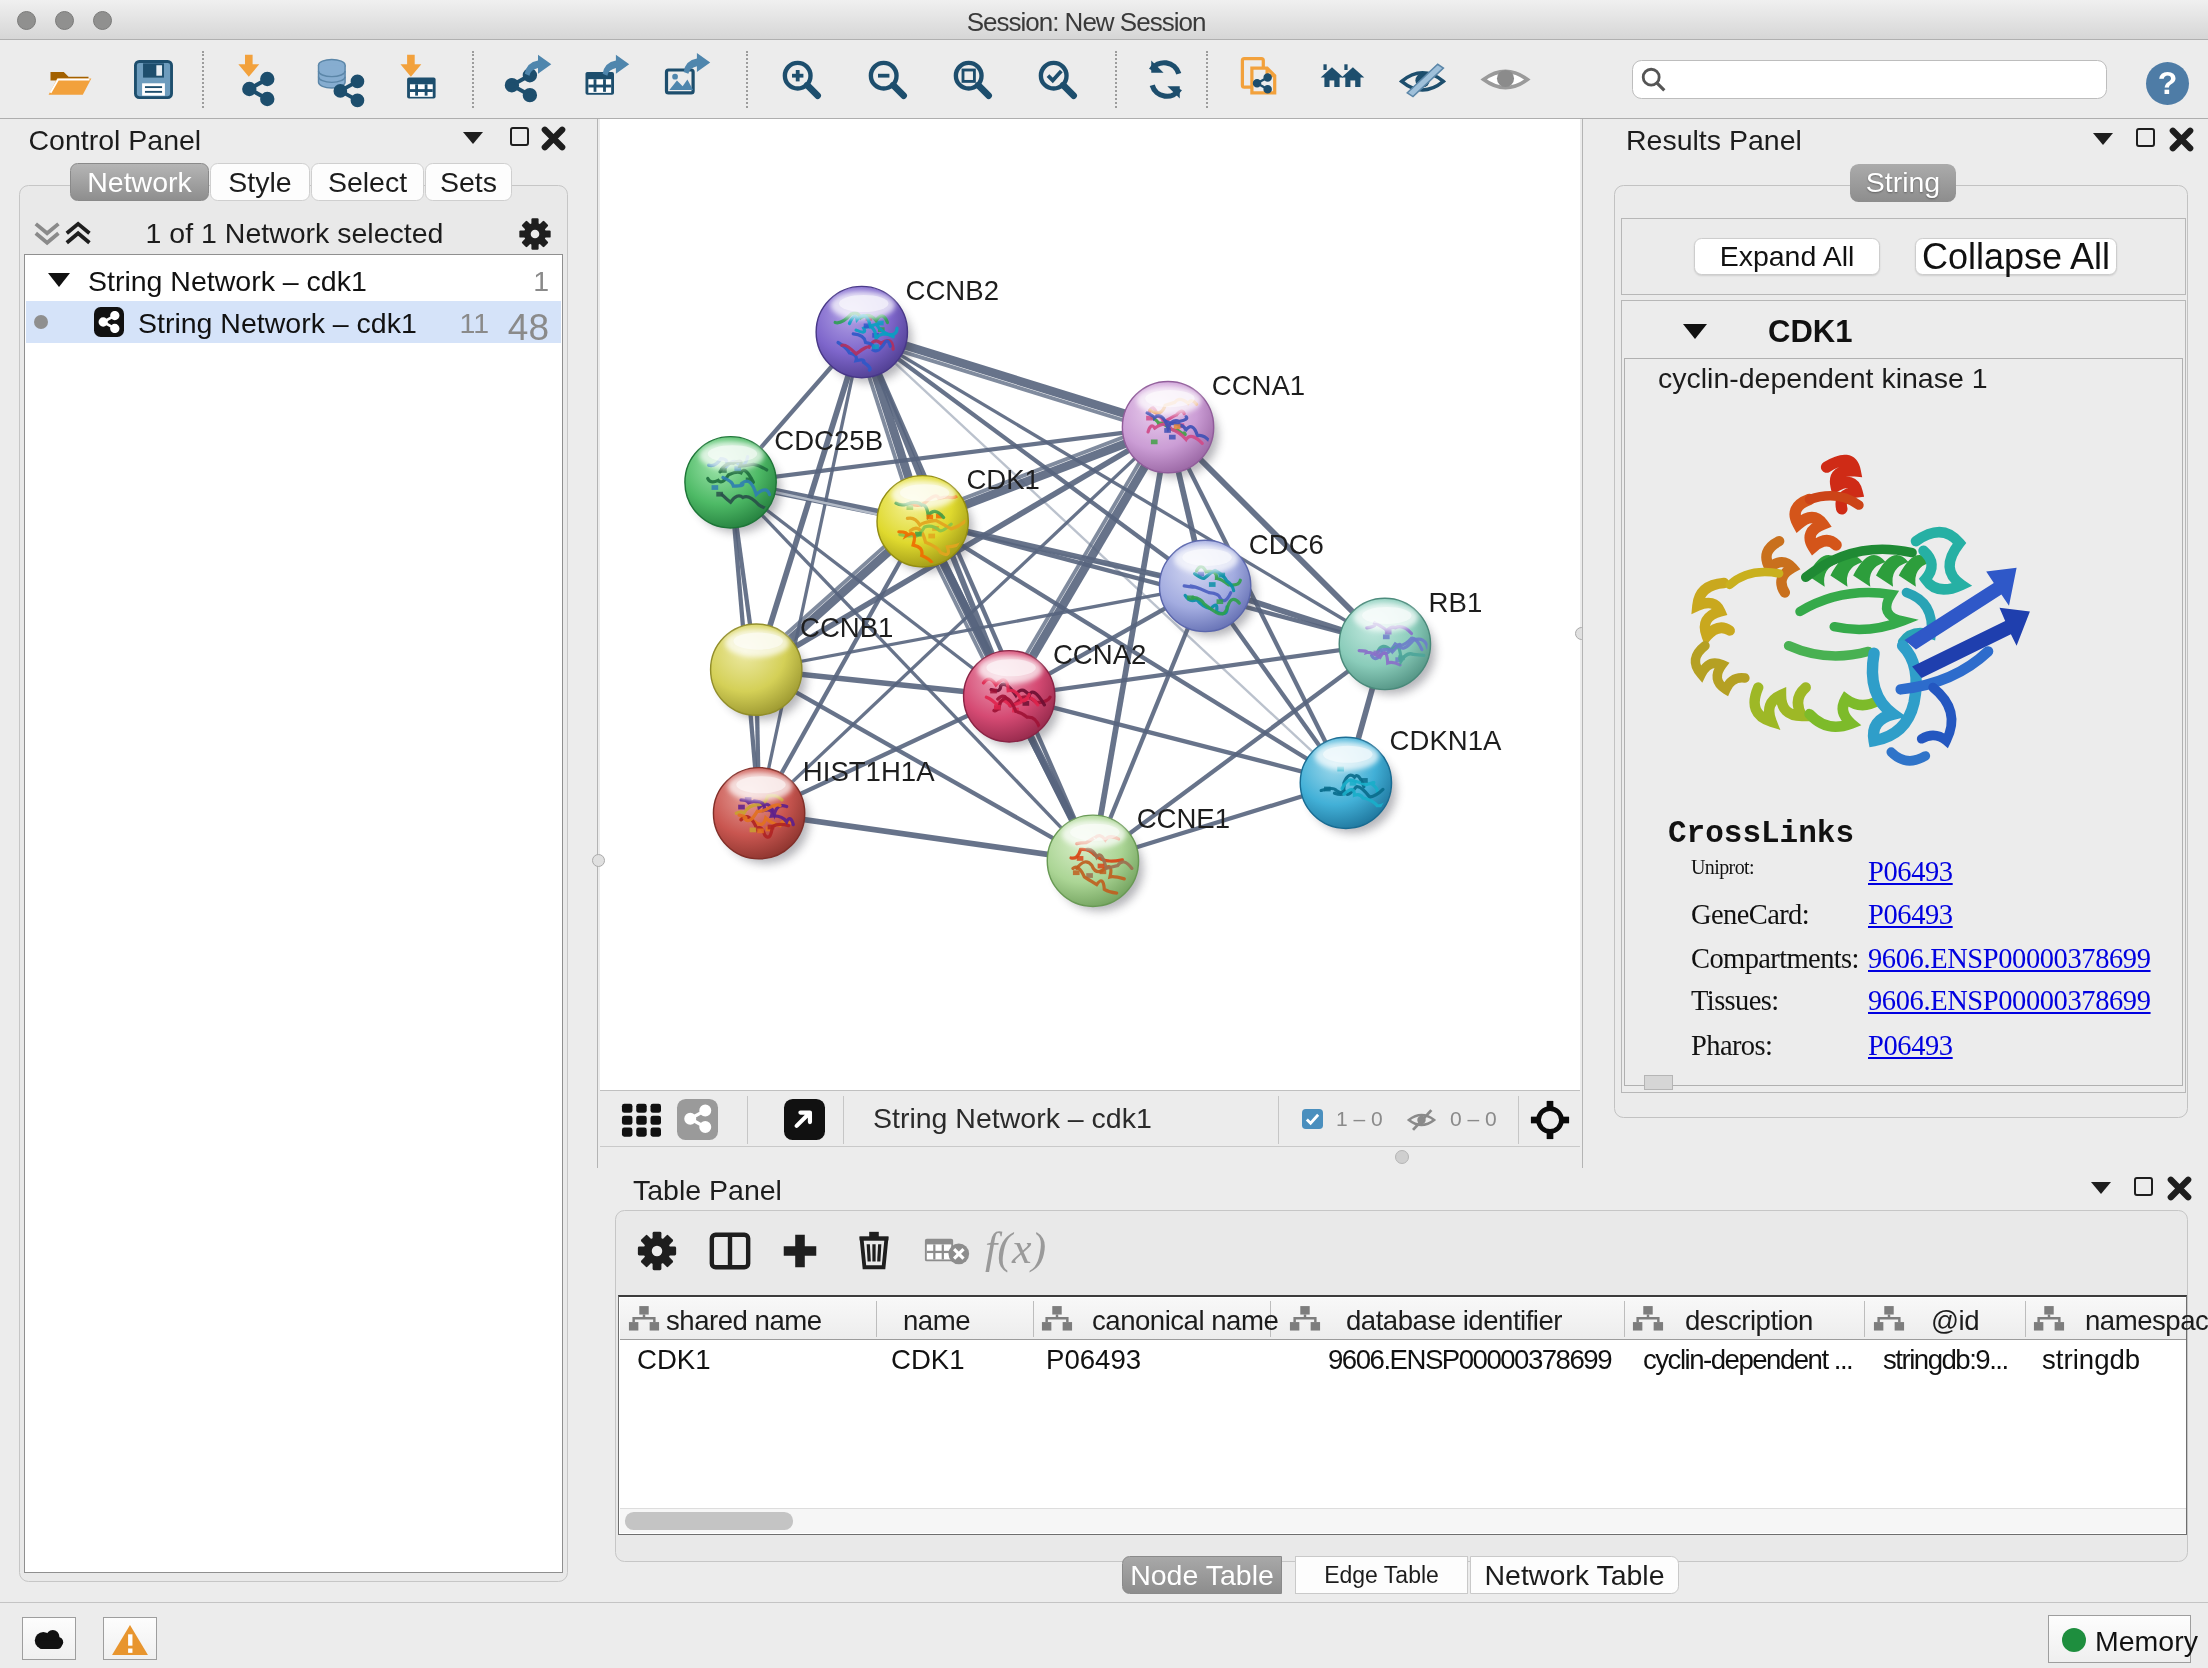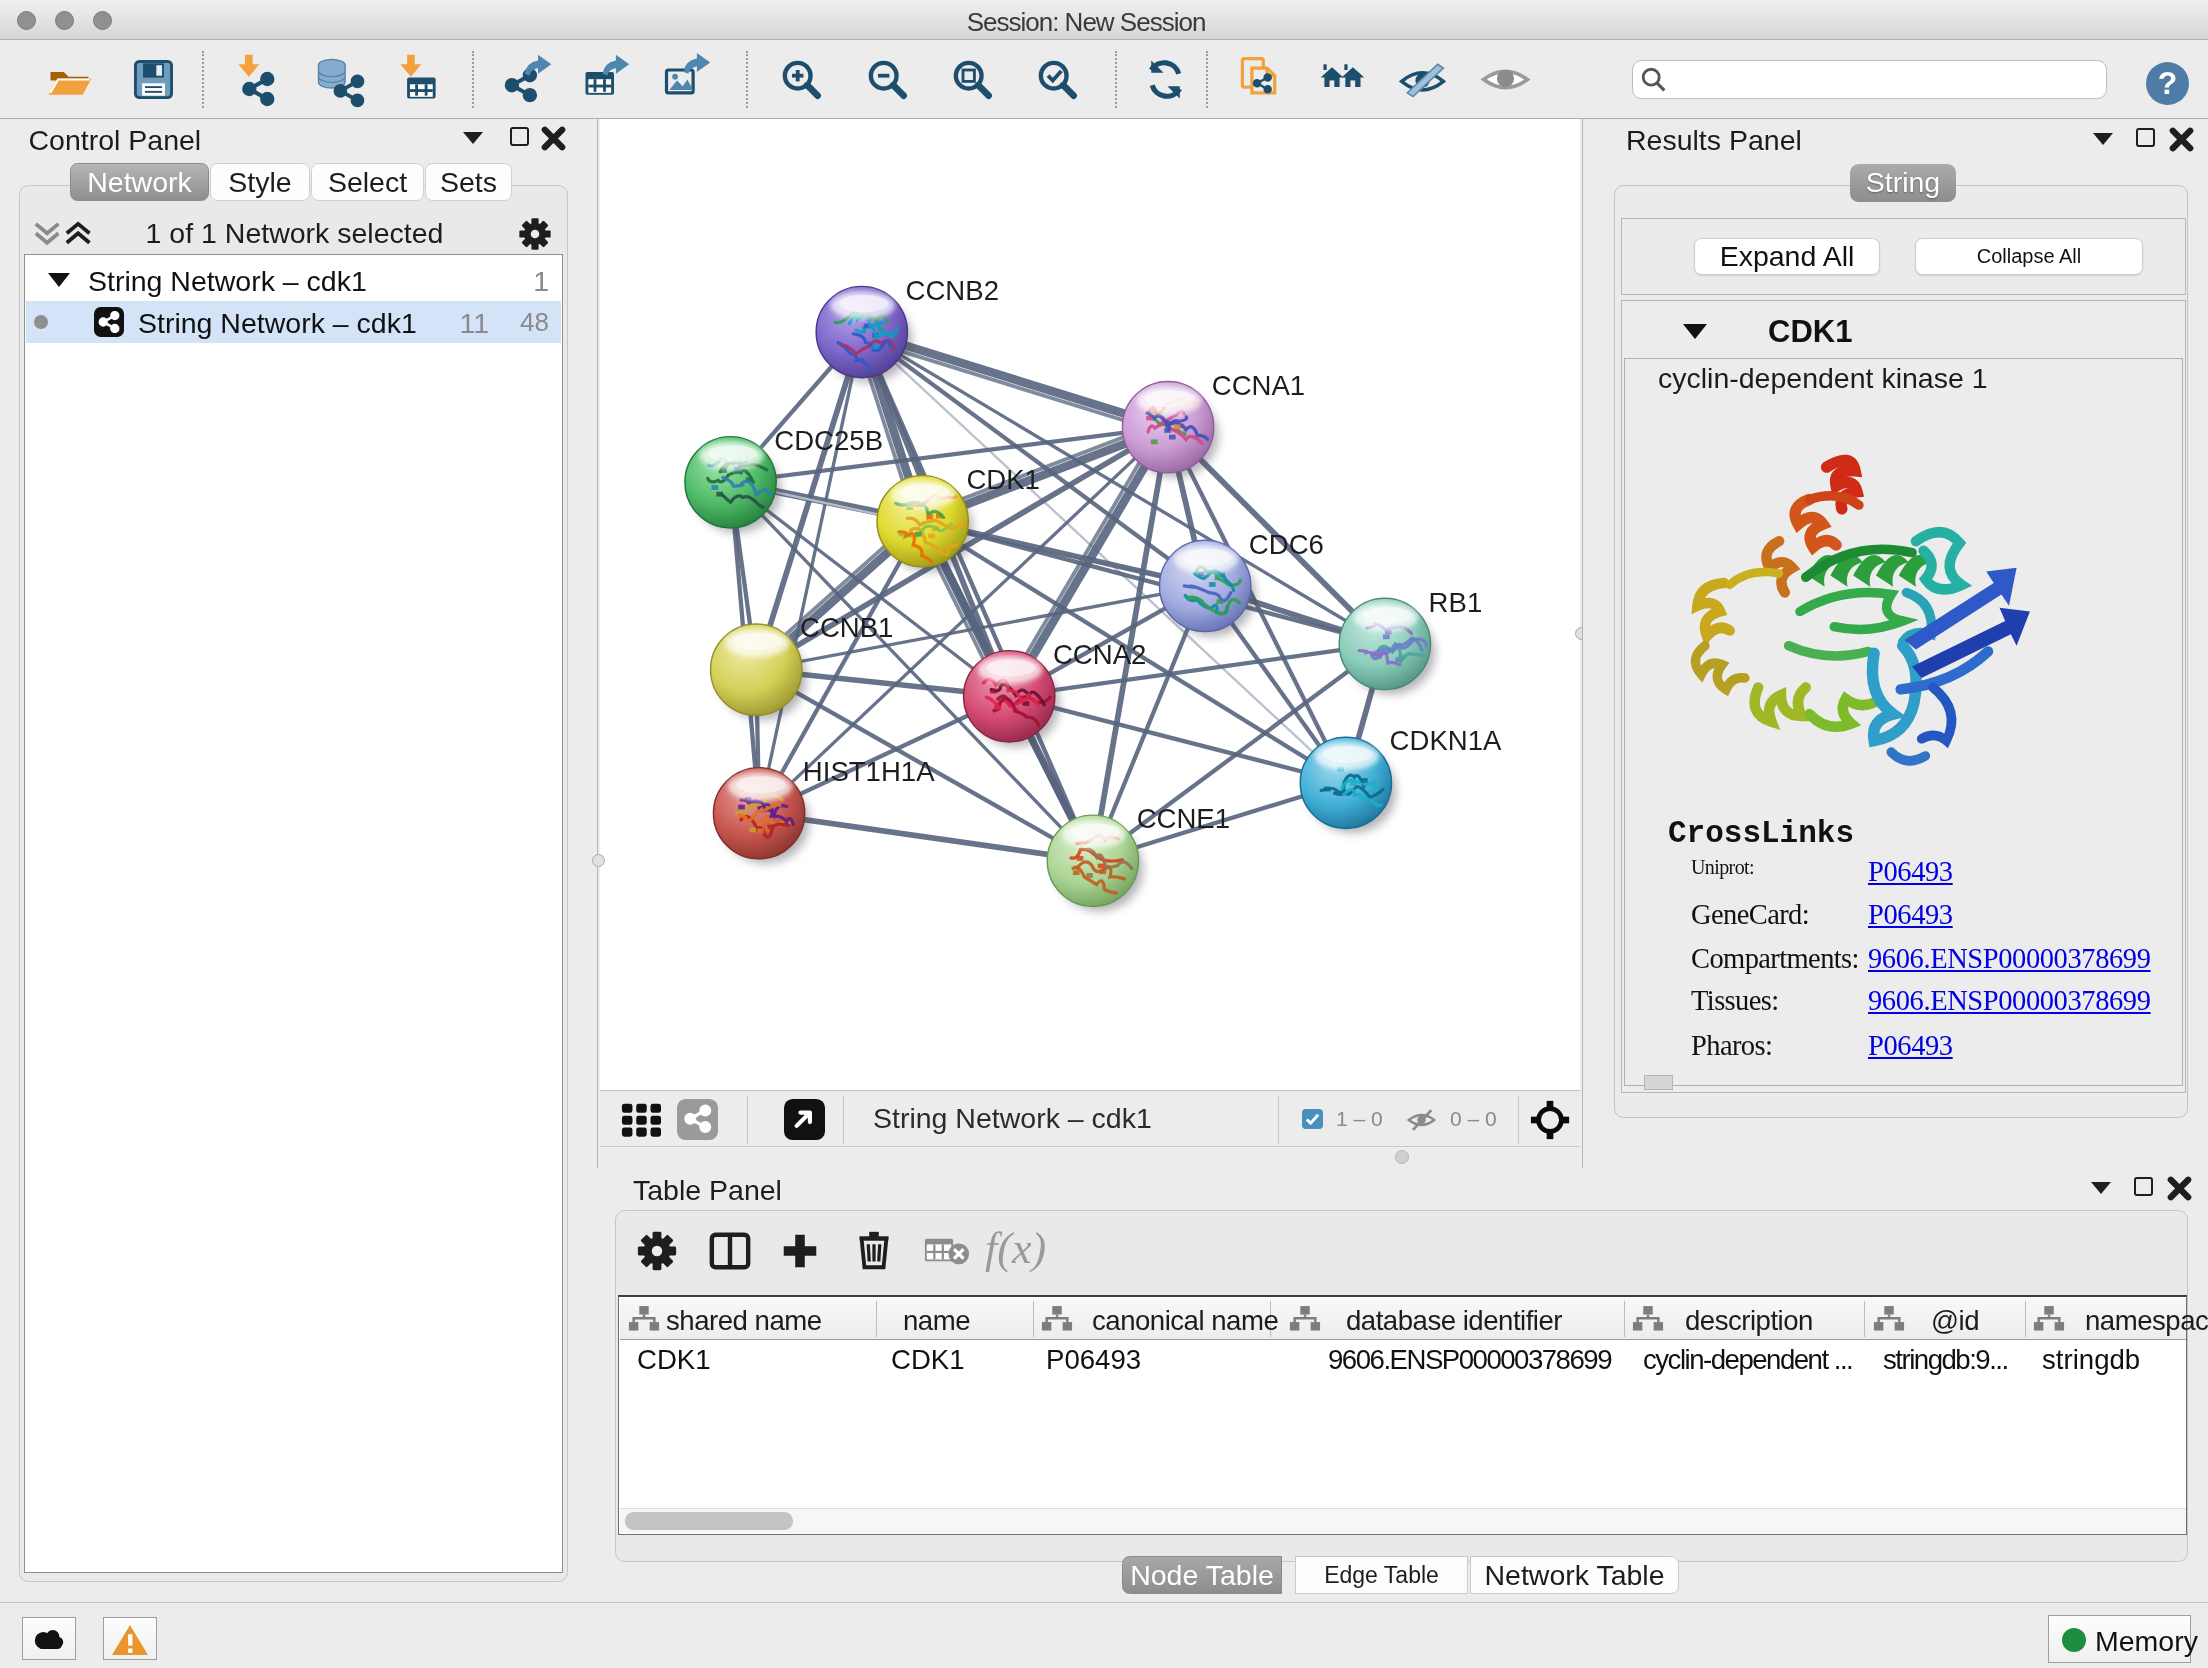--- a/index.html
+++ b/index.html
@@ -217,21 +217,21 @@
       <g stroke="#fff" stroke-width="5.4" fill="#fff">
         <line x1="10.85" y1="23" x2="35.15" y2="9.5"></line>
         <line x1="10.85" y1="23" x2="35.15" y2="36.5"></line>
         <circle cx="10.85" cy="23" r="7.0200000000000005"></circle>
         <circle cx="35.15" cy="9.5" r="7.0200000000000005"></circle>
         <circle cx="35.15" cy="36.5" r="7.0200000000000005"></circle>
       </g>
     </svg>
     <div class="abs" style="left:138px;top:188px;font-size:28.5px;color:#111;">String Network – cdk1</div>
     <div class="abs" style="left:418px;top:188px;width:71px;text-align:right;font-size:28.5px;color:#8a8a8a;">11</div>
-    <div class="abs" style="left:476px;top:188px;width:73px;text-align:right;font-size:26px;color:#8a8a8a;">48</div>
+    <div class="abs" style="left:476px;top:188px;width:73px;text-align:right;font-size:37px;color:#8a8a8a;">48</div>
   </div>
 <div class="abs" style="left:600px;top:119px;width:980px;height:971px;background:#ffffff;">
     <svg width="982" height="971" viewBox="0 0 1032 1021" style="position:absolute;left:0;top:0;">
       <defs>
         <radialGradient id="gCCNB2" cx="0.38" cy="0.30" r="0.80">
           <stop offset="0" stop-color="#b4a4e6"></stop>
           <stop offset="0.55" stop-color="#7e66cb"></stop>
           <stop offset="1" stop-color="#473787"></stop>
         </radialGradient>
         <radialGradient id="gCCNA1" cx="0.38" cy="0.30" r="0.80">
@@ -622,21 +622,21 @@
     <div class="abs panel-title" style="left:43px;top:4.8px;">Results Panel</div>
     <div style="position:absolute;left:510px;top:14.3px;width:0;height:0;border-left:10.5px solid transparent;border-right:10.5px solid transparent;border-top:12.4px solid #1e1e1e;"></div>
     <div style="position:absolute;left:553px;top:8.6px;width:19px;height:19px;border:2.9px solid #1e1e1e;border-radius:2.9px;background:transparent;"></div>
     <svg style="position:absolute;left:585px;top:6.7px" width="27" height="27" viewBox="0 0 28 28">
       <path d="M5 5 L23 23 M23 5 L5 23" stroke="#1e1e1e" stroke-width="6.5" stroke-linecap="round"></path>
     </svg>
     <div class="abs" style="left:31px;top:66px;width:574px;height:933px;background:#ebebeb;border:1.9px solid #c2c2c2;border-radius:9.5px;"></div>
     <div class="abs" style="left:267px;top:45px;width:106px;height:38px;background:linear-gradient(#ababab,#8d8d8d);border-radius:8.6px;color:#fff;font-size:28.5px;text-align:center;line-height:37px;text-shadow:0 1px 1.9px rgba(0,0,0,.35);">String</div>
     <div class="abs" style="left:38px;top:99px;width:565px;height:77px;background:#ebebeb;border:1.9px solid #b7b7b7;"></div>
     <div class="abs" style="left:111px;top:119px;width:186px;height:37px;background:#fff;border:1px solid #cdcdcd;border-radius:7.6px;font-size:28.5px;color:#111;text-align:center;line-height:35px;box-shadow:0 1px 1.9px rgba(0,0,0,.12);">Expand All</div>
-    <div class="abs" style="left:332px;top:119px;width:228px;height:37px;background:#fff;border:1px solid #cdcdcd;border-radius:7.6px;font-size:20px;color:#111;text-align:center;line-height:35px;box-shadow:0 1px 1.9px rgba(0,0,0,.12);">Collapse All</div>
+    <div class="abs" style="left:332px;top:119px;width:202px;height:37px;background:#fff;border:1px solid #cdcdcd;border-radius:7.6px;font-size:36px;color:#111;text-align:center;line-height:35px;box-shadow:0 1px 1.9px rgba(0,0,0,.12);">Collapse All</div>
     <div class="abs" style="left:38px;top:181px;width:565px;height:793px;background:#ececec;border:1.9px solid #b7b7b7;"></div>
     <div class="abs" style="left:100px;top:205px;width:0;height:0;border-left:12.4px solid transparent;border-right:12.4px solid transparent;border-top:15px solid #111;"></div>
     <div class="abs" style="left:185px;top:195px;font-size:31px;font-weight:bold;color:#111;">CDK1</div>
     <div class="abs" style="left:41px;top:239px;width:559px;height:728px;background:#ececec;border:1.9px solid #b0b0b0;"></div>
     <div class="abs" style="left:75px;top:243px;font-size:28.5px;color:#1c1c1c;">cyclin-dependent kinase 1</div>
     <svg style="position:absolute;left:84px;top:331px" width="380" height="342" viewBox="0 0 400 360">
       <path d="M168 18 q26 -16 30 4 q-24 -2 -20 16 q18 -10 22 6 q-20 2 -16 18" fill="none" stroke="#cf2b16" stroke-width="12" stroke-linecap="round"></path>
       <path d="M150 52 q-22 8 -12 26 q16 -14 26 0 q-20 8 -10 24 q14 -12 24 -2" fill="none" stroke="#d4551a" stroke-width="12" stroke-linecap="round"></path>
       <path d="M118 96 q-20 10 -10 28 q14 -12 24 0 q-18 10 -8 26" fill="none" stroke="#c9701d" stroke-width="11" stroke-linecap="round"></path>
       <path d="M150 52 q30 -10 52 6" fill="none" stroke="#cc4418" stroke-width="10" stroke-linecap="round"></path>

